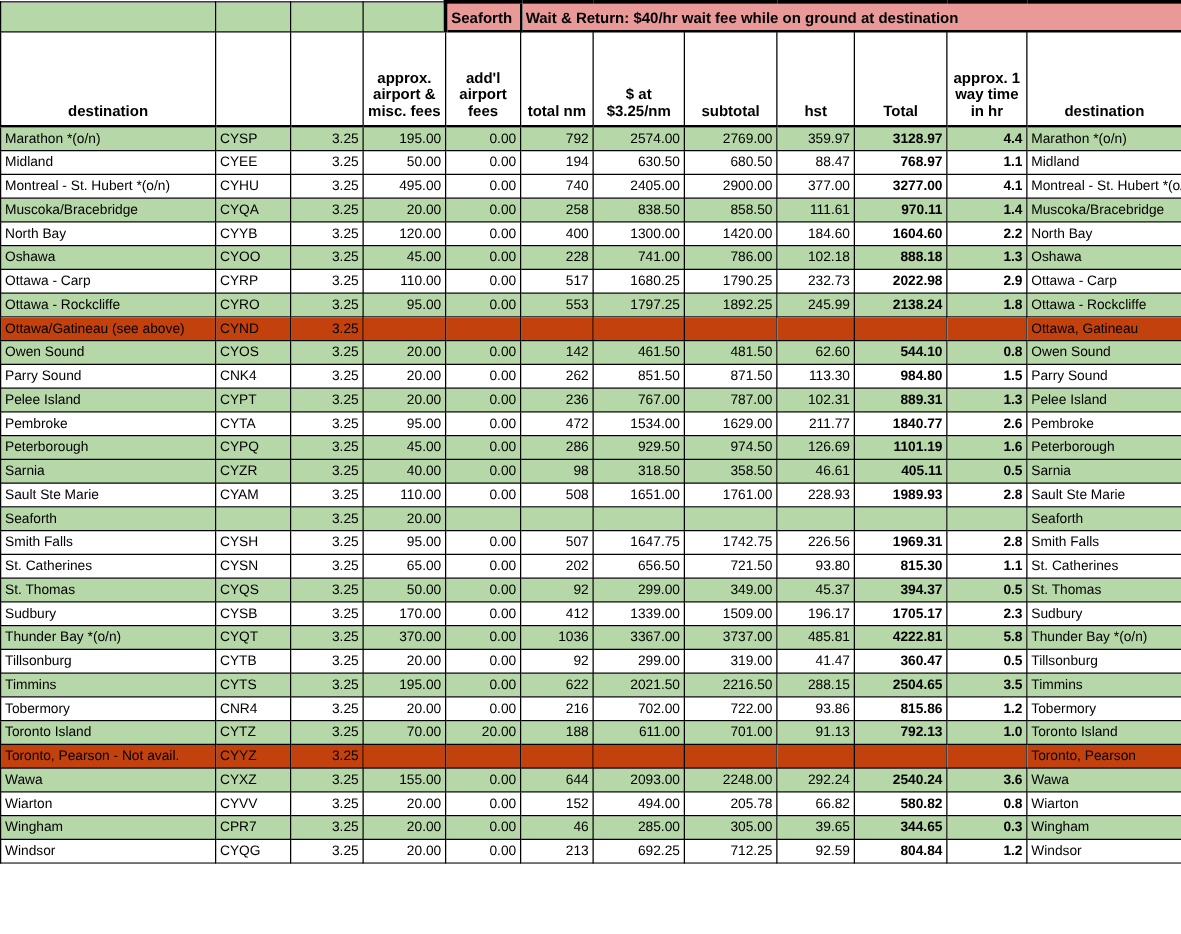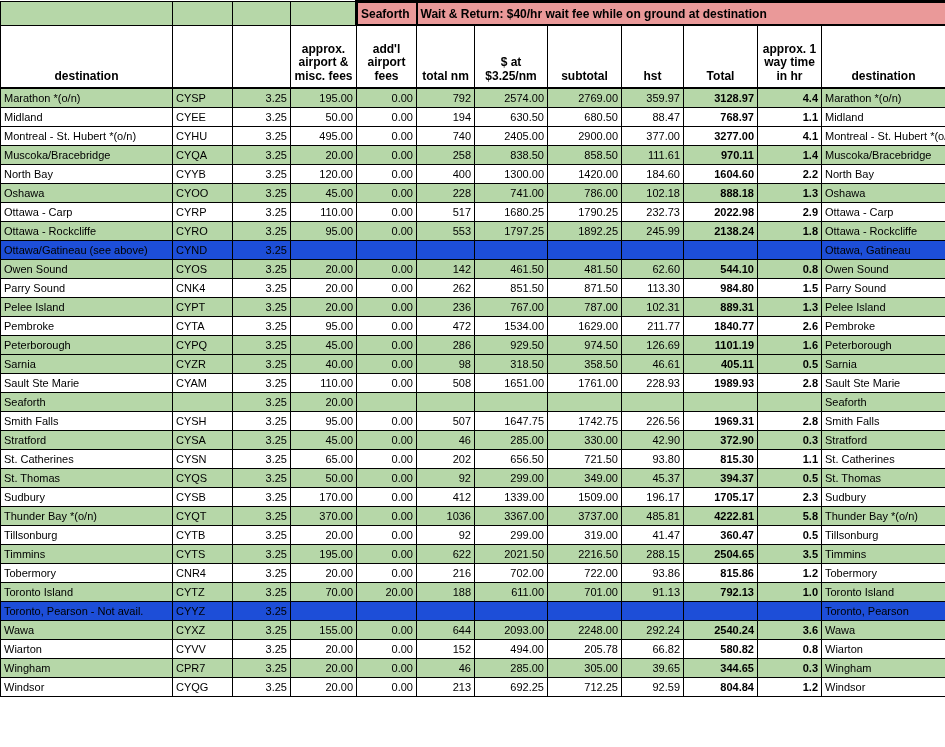--- a/index.html
+++ b/index.html
@@ -10,28 +10,28 @@
      padding:0 3px;overflow:hidden;white-space:nowrap;background:#fff;}
   
   tr.banner td{height:21px;font-weight:bold;font-size:12px;}
   td.banner-green{background:#b6d7a8;}
   td.banner-pink{background:#ea9999;border-top:3px solid #000;border-bottom:2px solid #000;}
   td.banner-seaforth{border-left:3px solid #000;border-right:2px solid #000;}
   td.banner-wait{text-align:left;border-right:2px solid #000;}
   
   tr.header td{font-weight:bold;text-align:center;vertical-align:bottom;height:56px;
      white-space:normal;line-height:1.15;font-size:12px;border-bottom:2px solid #000;
-     padding:2px 2px 3px 2px;}
+     padding:15px 2px 3px 2px;}
   
   .c-left{text-align:left;}
   .c-num{text-align:right;}
   .c-bold{font-weight:bold;}
   tr.bg-green td{background:#b6d7a8;}
   tr.bg-white td{background:#ffffff;}
-  tr.bg-grey td{background:#1d4ed8;}
+  tr.bg-grey td{background:#c2410c;}
 </style>
 </head>
 <body>
 
 <div id="sheet">
   <table>
     <colgroup>
       <col style="width:172px">
         <col style="width:60px">
         <col style="width:58px">
@@ -318,34 +318,20 @@
     <td class="c-num">95.00</td>
     <td class="c-num">0.00</td>
     <td class="c-num">507</td>
     <td class="c-num">1647.75</td>
     <td class="c-num">1742.75</td>
     <td class="c-num">226.56</td>
     <td class="c-num c-bold">1969.31</td>
     <td class="c-num c-bold">2.8</td>
     <td class="c-left">Smith Falls</td>
   </tr>
-        <tr class="bg-green">
-    <td class="c-left">Stratford</td>
-    <td class="c-left">CYSA</td>
-    <td class="c-num">3.25</td>
-    <td class="c-num">45.00</td>
-    <td class="c-num">0.00</td>
-    <td class="c-num">46</td>
-    <td class="c-num">285.00</td>
-    <td class="c-num">330.00</td>
-    <td class="c-num">42.90</td>
-    <td class="c-num c-bold">372.90</td>
-    <td class="c-num c-bold">0.3</td>
-    <td class="c-left">Stratford</td>
-  </tr>
         <tr class="bg-white">
     <td class="c-left">St. Catherines</td>
     <td class="c-left">CYSN</td>
     <td class="c-num">3.25</td>
     <td class="c-num">65.00</td>
     <td class="c-num">0.00</td>
     <td class="c-num">202</td>
     <td class="c-num">656.50</td>
     <td class="c-num">721.50</td>
     <td class="c-num">93.80</td>

